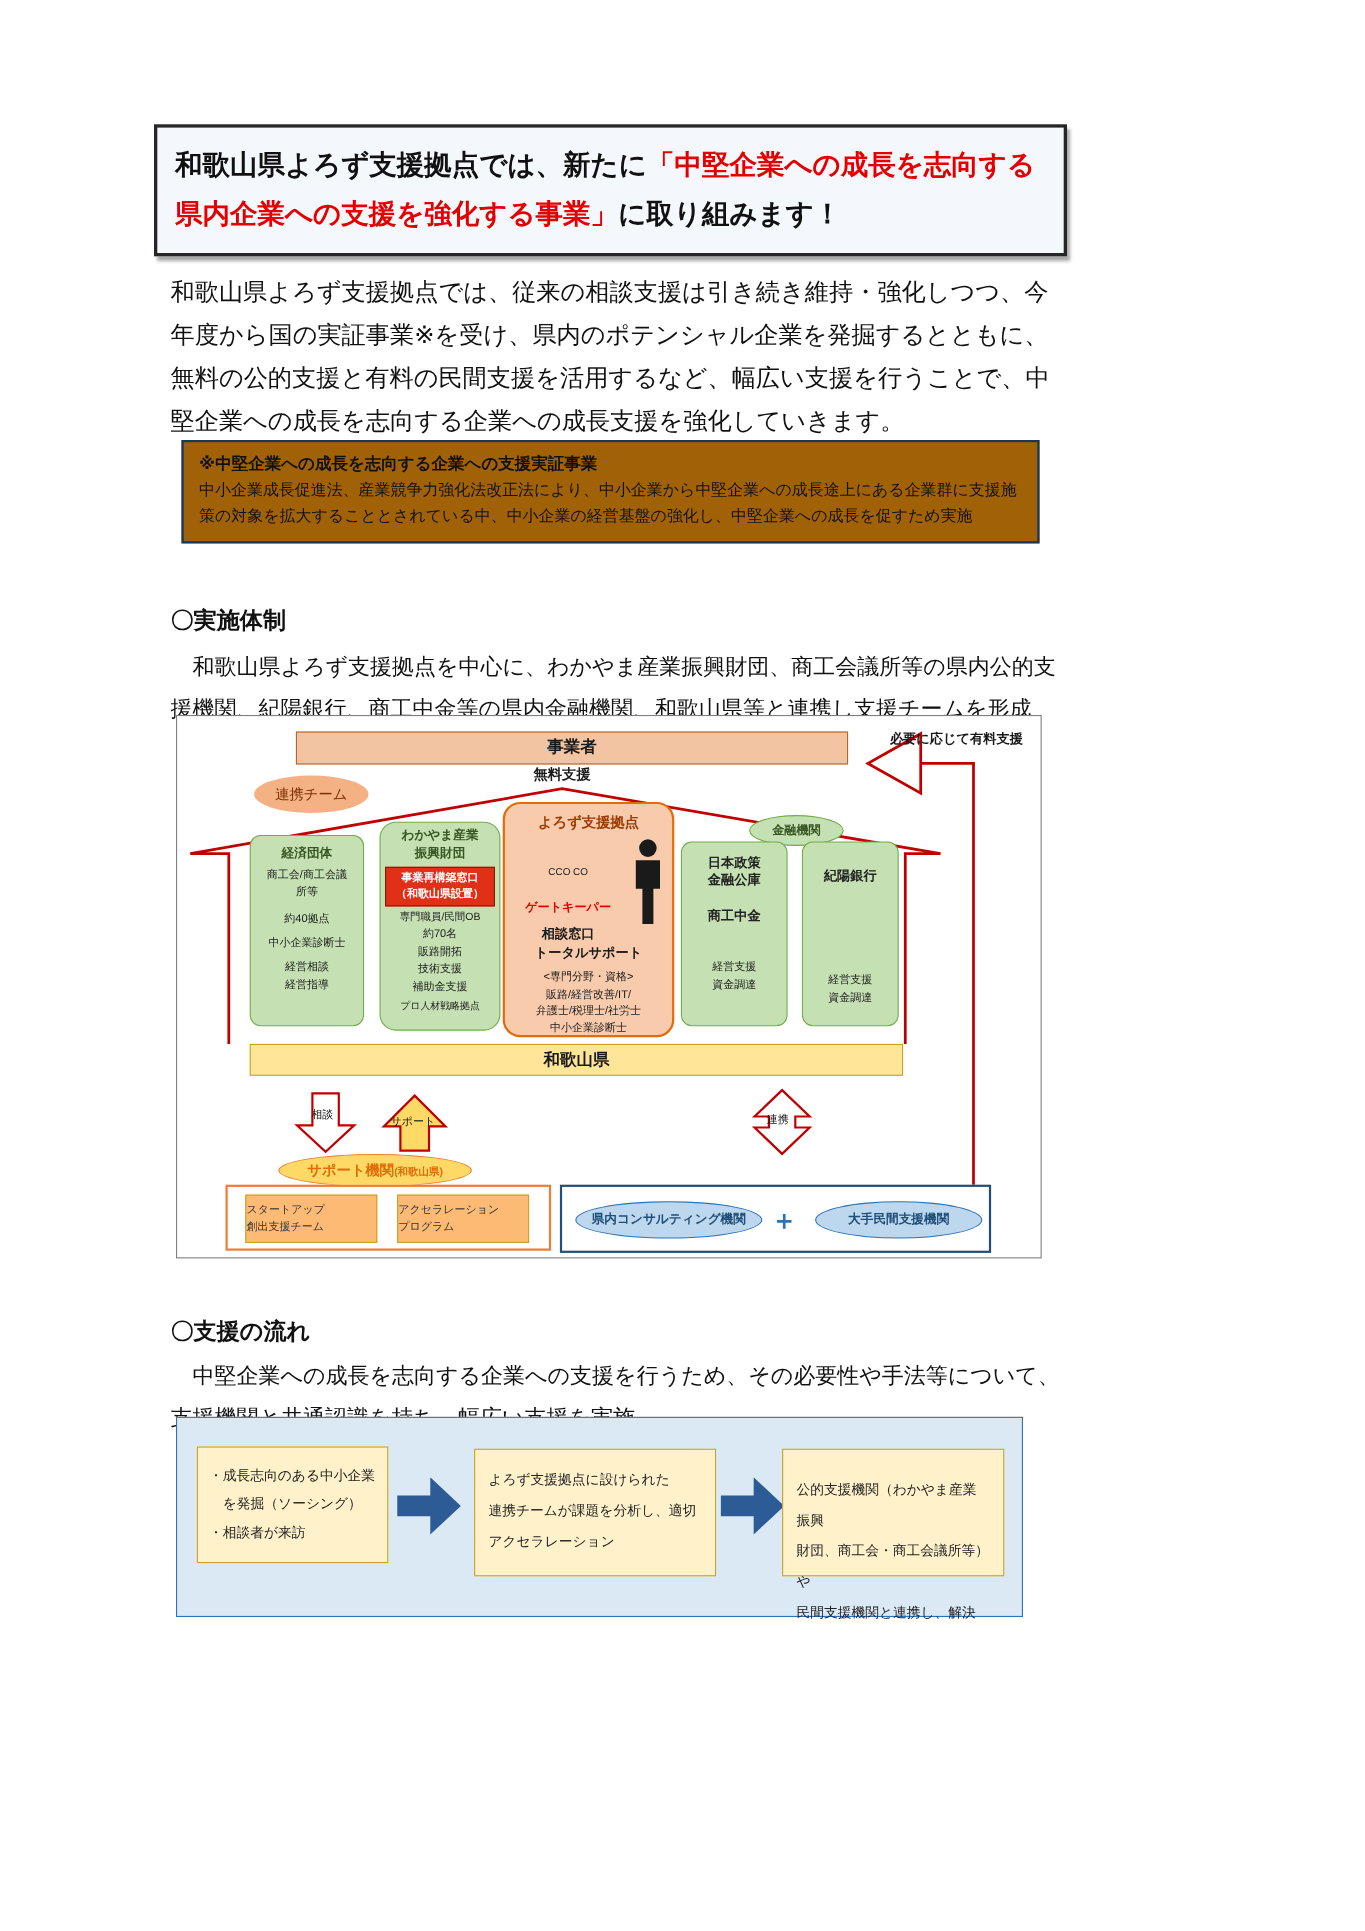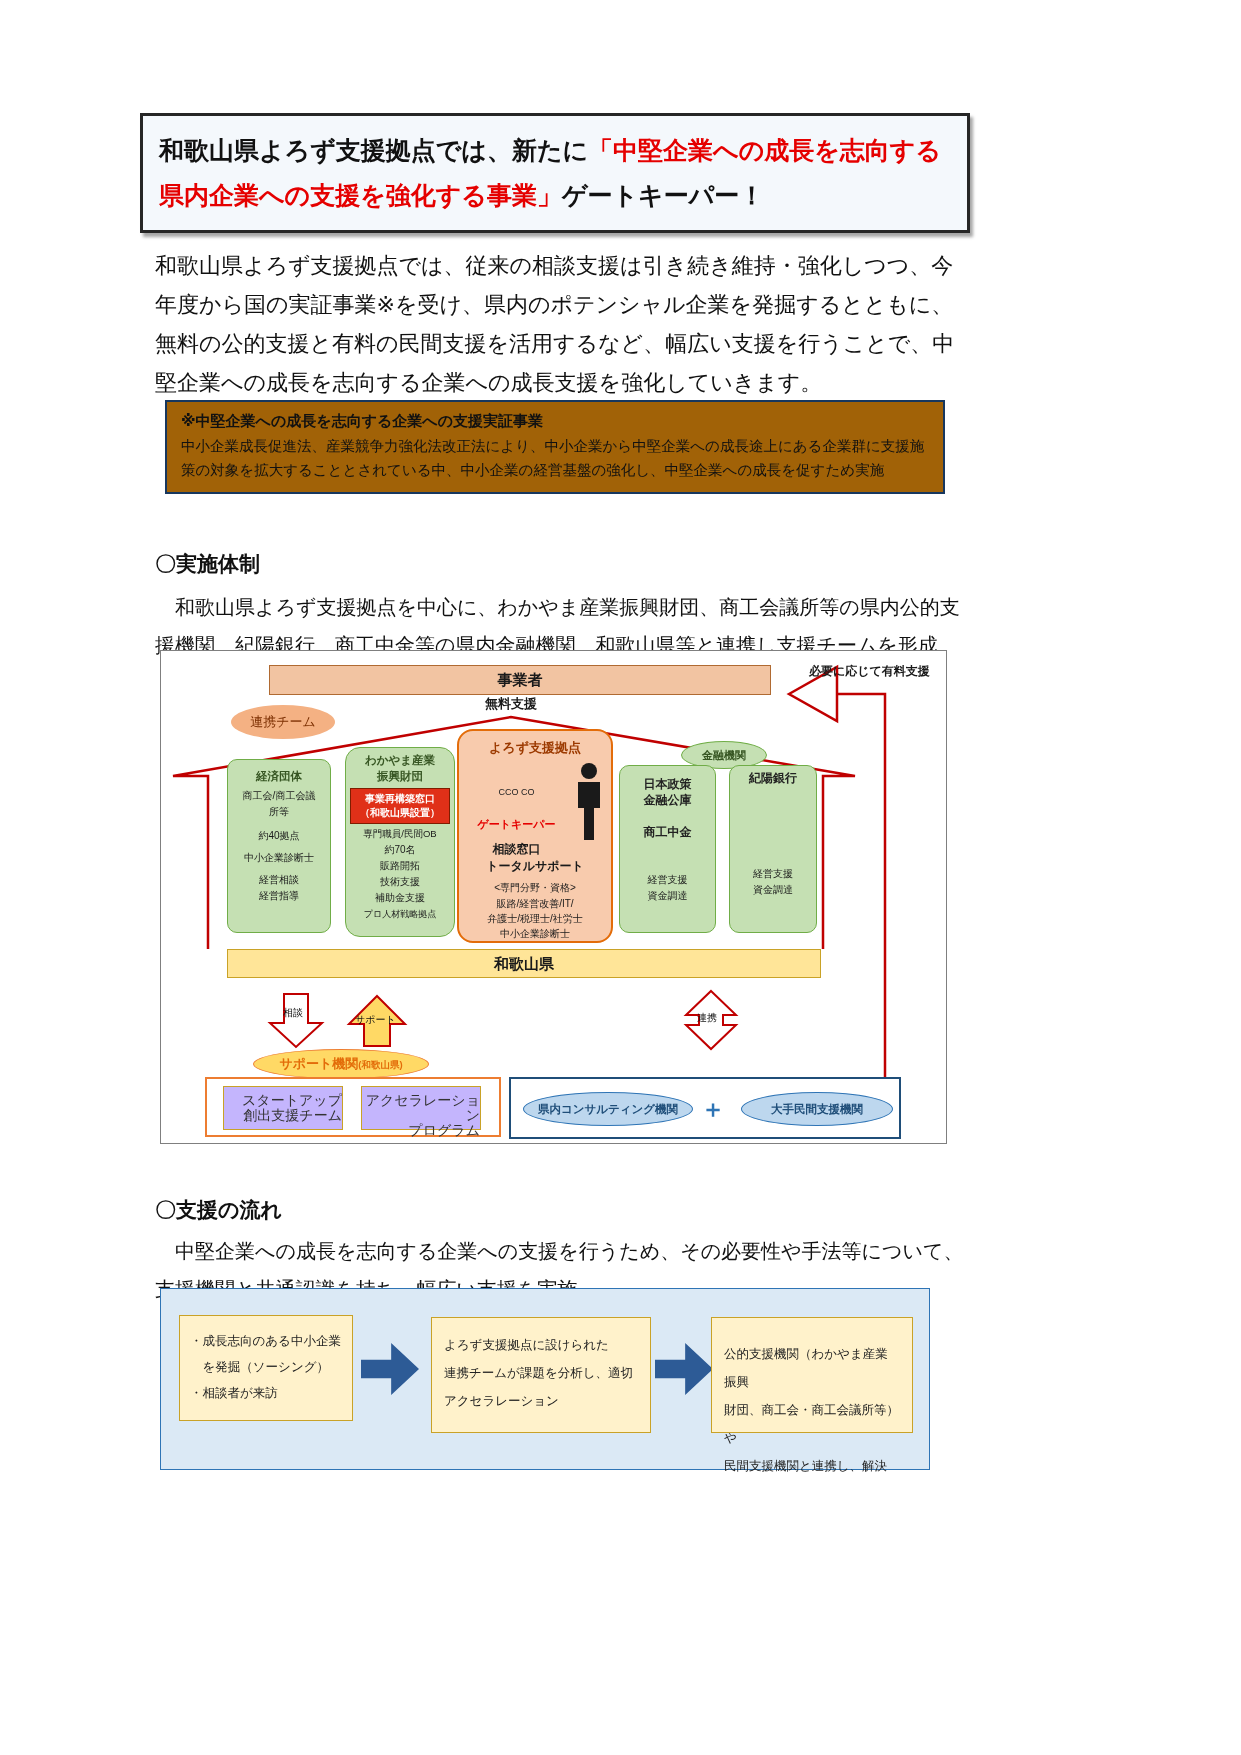--- a/index.html
+++ b/index.html
@@ -48,36 +48,36 @@
   .yz-soudan{left:0;top:110px;width:115px;font-size:12px;font-weight:bold;}
   .yz-total{left:0;top:127px;width:152px;font-size:12px;font-weight:bold;}
   .yz-senmon{left:0;top:150px;width:152px;font-size:10px;}
   .yz-l1{left:0;top:166px;width:152px;font-size:10px;}
   .yz-l2{left:0;top:181px;width:152px;font-size:10px;}
   .yz-l3{left:0;top:196px;width:152px;font-size:10px;}
   .yz-person{position:absolute;right:6px;top:30px;}
   .ellipse-kinyu{left:520px;top:90px;width:84px;height:26px;background:#c5e0b3;border:1px solid #70ad47;
                  border-radius:50%;color:#375623;font-size:11px;font-weight:bold;text-align:center;line-height:26px;}
   .box-jfc{left:458px;top:114px;width:97px;height:168px;padding-top:10px;}
-  .box-kiyo{left:568px;top:114px;width:88px;height:168px;padding-top:4px;}
+  .box-kiyo{left:568px;top:114px;width:88px;height:168px;padding-top:22px;}
   .gbold{font-size:12px;font-weight:bold;color:#222;line-height:16px;}
   .mt16{margin-top:16px;} .mt32{margin-top:32px;} .mt80{margin-top:80px;}
   .bar-wakayama{left:66px;top:298px;width:592px;height:27px;background:#ffe598;border:1px solid #c9a227;
                 font-size:15px;font-weight:bold;text-align:center;line-height:27px;}
   .lbl-arrow{font-size:10px;color:#111;}
   .lbl-soudan-a{left:122px;top:355px;}
   .lbl-support-a{left:194px;top:362px;}
   .lbl-renkei-a{left:536px;top:360px;}
   .ellipse-supportorg{left:92px;top:398px;width:176px;height:30px;background:#ffd965;border:1.5px solid #ed7d31;
                       border-radius:50%;text-align:center;line-height:28px;box-sizing:border-box;}
   .so-main{color:#e36c09;font-size:13px;font-weight:bold;}
   .so-sub{color:#e36c09;font-size:9.5px;font-weight:bold;}
   .box-orange-cont{left:44px;top:426px;width:296px;height:60px;border:2px solid #ed7d31;background:#fff;box-sizing:border-box;}
-  .ybox{position:absolute;background:#c4b5fd;border:1px solid #c9a227;text-align:right;
-        font-size:14px;line-height:15px;padding-top:6px;box-sizing:border-box;color:#333;}
+  .ybox{position:absolute;background:#fdba74;border:1px solid #c9a227;text-align:left;
+        font-size:10px;line-height:15px;padding-top:6px;box-sizing:border-box;color:#333;}
   .ybox-startup{left:16px;top:7px;width:120px;height:44px;}
   .ybox-accel{left:154px;top:7px;width:120px;height:44px;}
   .box-navy{left:348px;top:426px;width:392px;height:62px;border:2px solid #1f4e79;background:#fff;box-sizing:border-box;}
   .bellipse{position:absolute;background:#bdd7ee;border:1px solid #2e74b5;border-radius:50%;
             color:#1f4e79;font-size:11.5px;font-weight:bold;text-align:center;line-height:33px;box-sizing:border-box;}
   .bell-consult{left:12px;top:13px;width:170px;height:34px;}
   .bell-major{left:230px;top:13px;width:152px;height:34px;}
   .plus-sign{position:absolute;left:190px;top:14px;color:#2e74b5;font-size:24px;font-weight:bold;}
 
   
@@ -96,21 +96,21 @@
 </head>
 <body>
 
 <div class="page">
 
   <div class="header-box">
     <div>
       <span class="t-black">和歌山県よろず支援拠点では、新たに</span><span class="t-red">「中堅企業への成長を志向する</span>
     </div>
     <div>
-      <span class="t-red">県内企業への支援を強化する事業」</span><span class="t-black">ゲートキーパー！</span>
+      <span class="t-red">県内企業への支援を強化する事業」</span><span class="t-black">に取り組みます！</span>
     </div>
   </div>
 
   <div class="intro">和歌山県よろず支援拠点では、従来の相談支援は引き続き維持・強化しつつ、今年度から国の実証事業※を受け、県内のポテンシャル企業を発掘するとともに、無料の公的支援と有料の民間支援を活用するなど、幅広い支援を行うことで、中堅企業への成長を志向する企業への成長支援を強化していきます。</div>
 
   <div class="note-box">
     <div class="note-title">※中堅企業への成長を志向する企業への支援実証事業</div>
     <div class="note-body">中小企業成長促進法、産業競争力強化法改正法により、中小企業から中堅企業への成長途上にある企業群に支援施策の対象を拡大することとされている中、中小企業の経営基盤の強化し、中堅企業への成長を促すため実施</div>
   </div>
 

